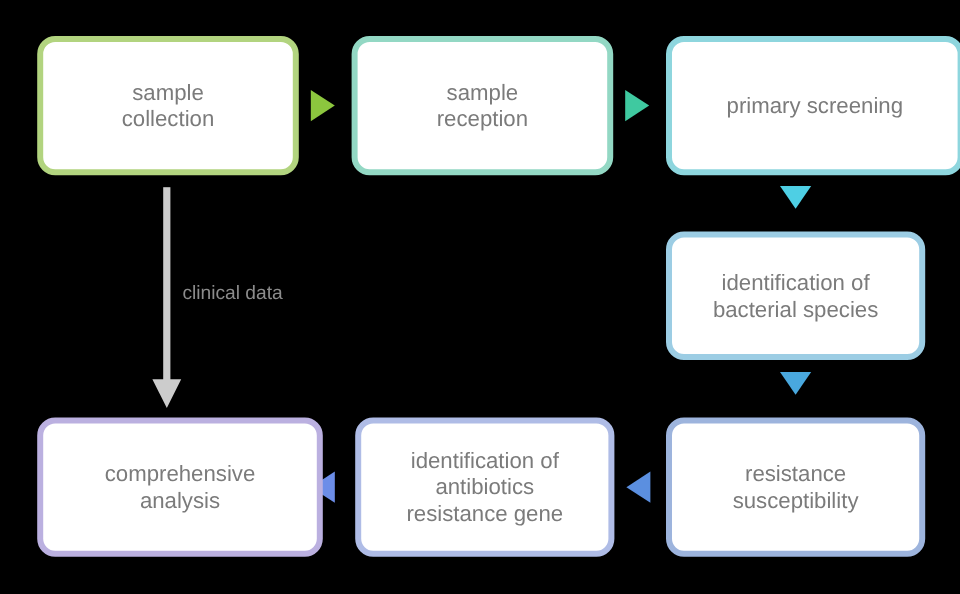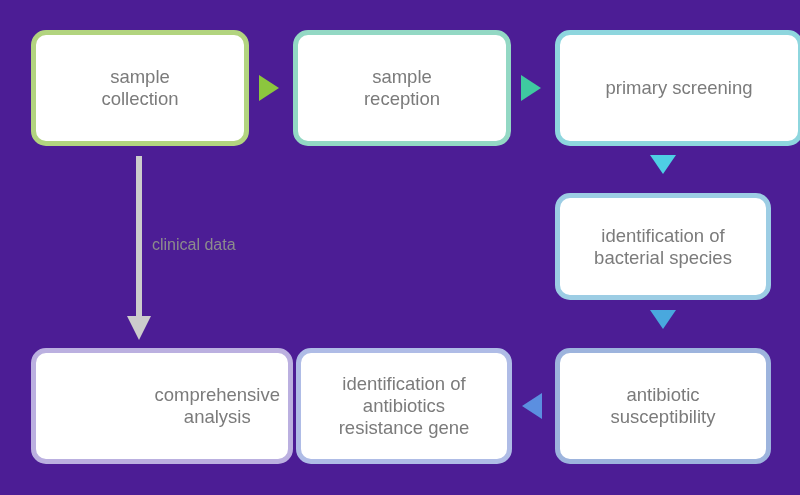--- a/index.html
+++ b/index.html
@@ -7,21 +7,21 @@
     padding: 0;
     background: #ffffff;
   }
   body {
     font-family: "Liberation Sans", sans-serif;
   }
   #canvas {
     position: relative;
     width: 800px;
     height: 495px;
-    background: #4c1d95;
+    background: #000000;
     overflow: hidden;
   }
 
   
   .node {
     position: absolute;
     box-sizing: border-box;
     background: #ffffff;
     border-style: solid;
     border-width: 5px;
@@ -52,21 +52,21 @@
     justify-content: center;
   }
 
   
   #node-sample-collection      { left: 31px;  top: 30px;  width: 218px; height: 116px; }
   #node-sample-reception       { left: 293px; top: 30px;  width: 218px; height: 116px; }
   #node-primary-screening      { left: 555px; top: 30px;  width: 248px; height: 116px; }
   #node-identification-species { left: 555px; top: 193px; width: 216px; height: 107px; }
   #node-antibiotic-suscept     { left: 555px; top: 348px; width: 216px; height: 116px; }
   #node-resistance-gene        { left: 296px; top: 348px; width: 216px; height: 116px; }
-  #node-comprehensive-analysis { left: 31px;  top: 348px; width: 262px; height: 116px; justify-content: flex-end; }
+  #node-comprehensive-analysis { left: 31px;  top: 348px; width: 238px; height: 116px; }
 
   
   .tri {
     position: absolute;
     width: 0;
     height: 0;
   }
   .tri-right {
     border-top: 13px solid transparent;
     border-bottom: 13px solid transparent;
@@ -149,21 +149,21 @@
   <div class="tri tri-down" id="arrow-screening-species"></div>
 
   <div class="node" id="node-identification-species" style="border-color:#9ccde4;">
     <span class="label main">identification of
 bacterial species</span>
   </div>
 
   <div class="tri tri-down" id="arrow-species-suscept"></div>
 
   <div class="node" id="node-antibiotic-suscept" style="border-color:#9db4dd;">
-    <span class="label main">antibiotic
+    <span class="label main">resistance
 susceptibility</span>
   </div>
 
   <div class="tri tri-left" id="arrow-suscept-resistance"></div>
 
   <div class="node" id="node-resistance-gene" style="border-color:#afbce6;">
     <span class="label main">identification of
 antibiotics
 resistance gene</span>
   </div>

